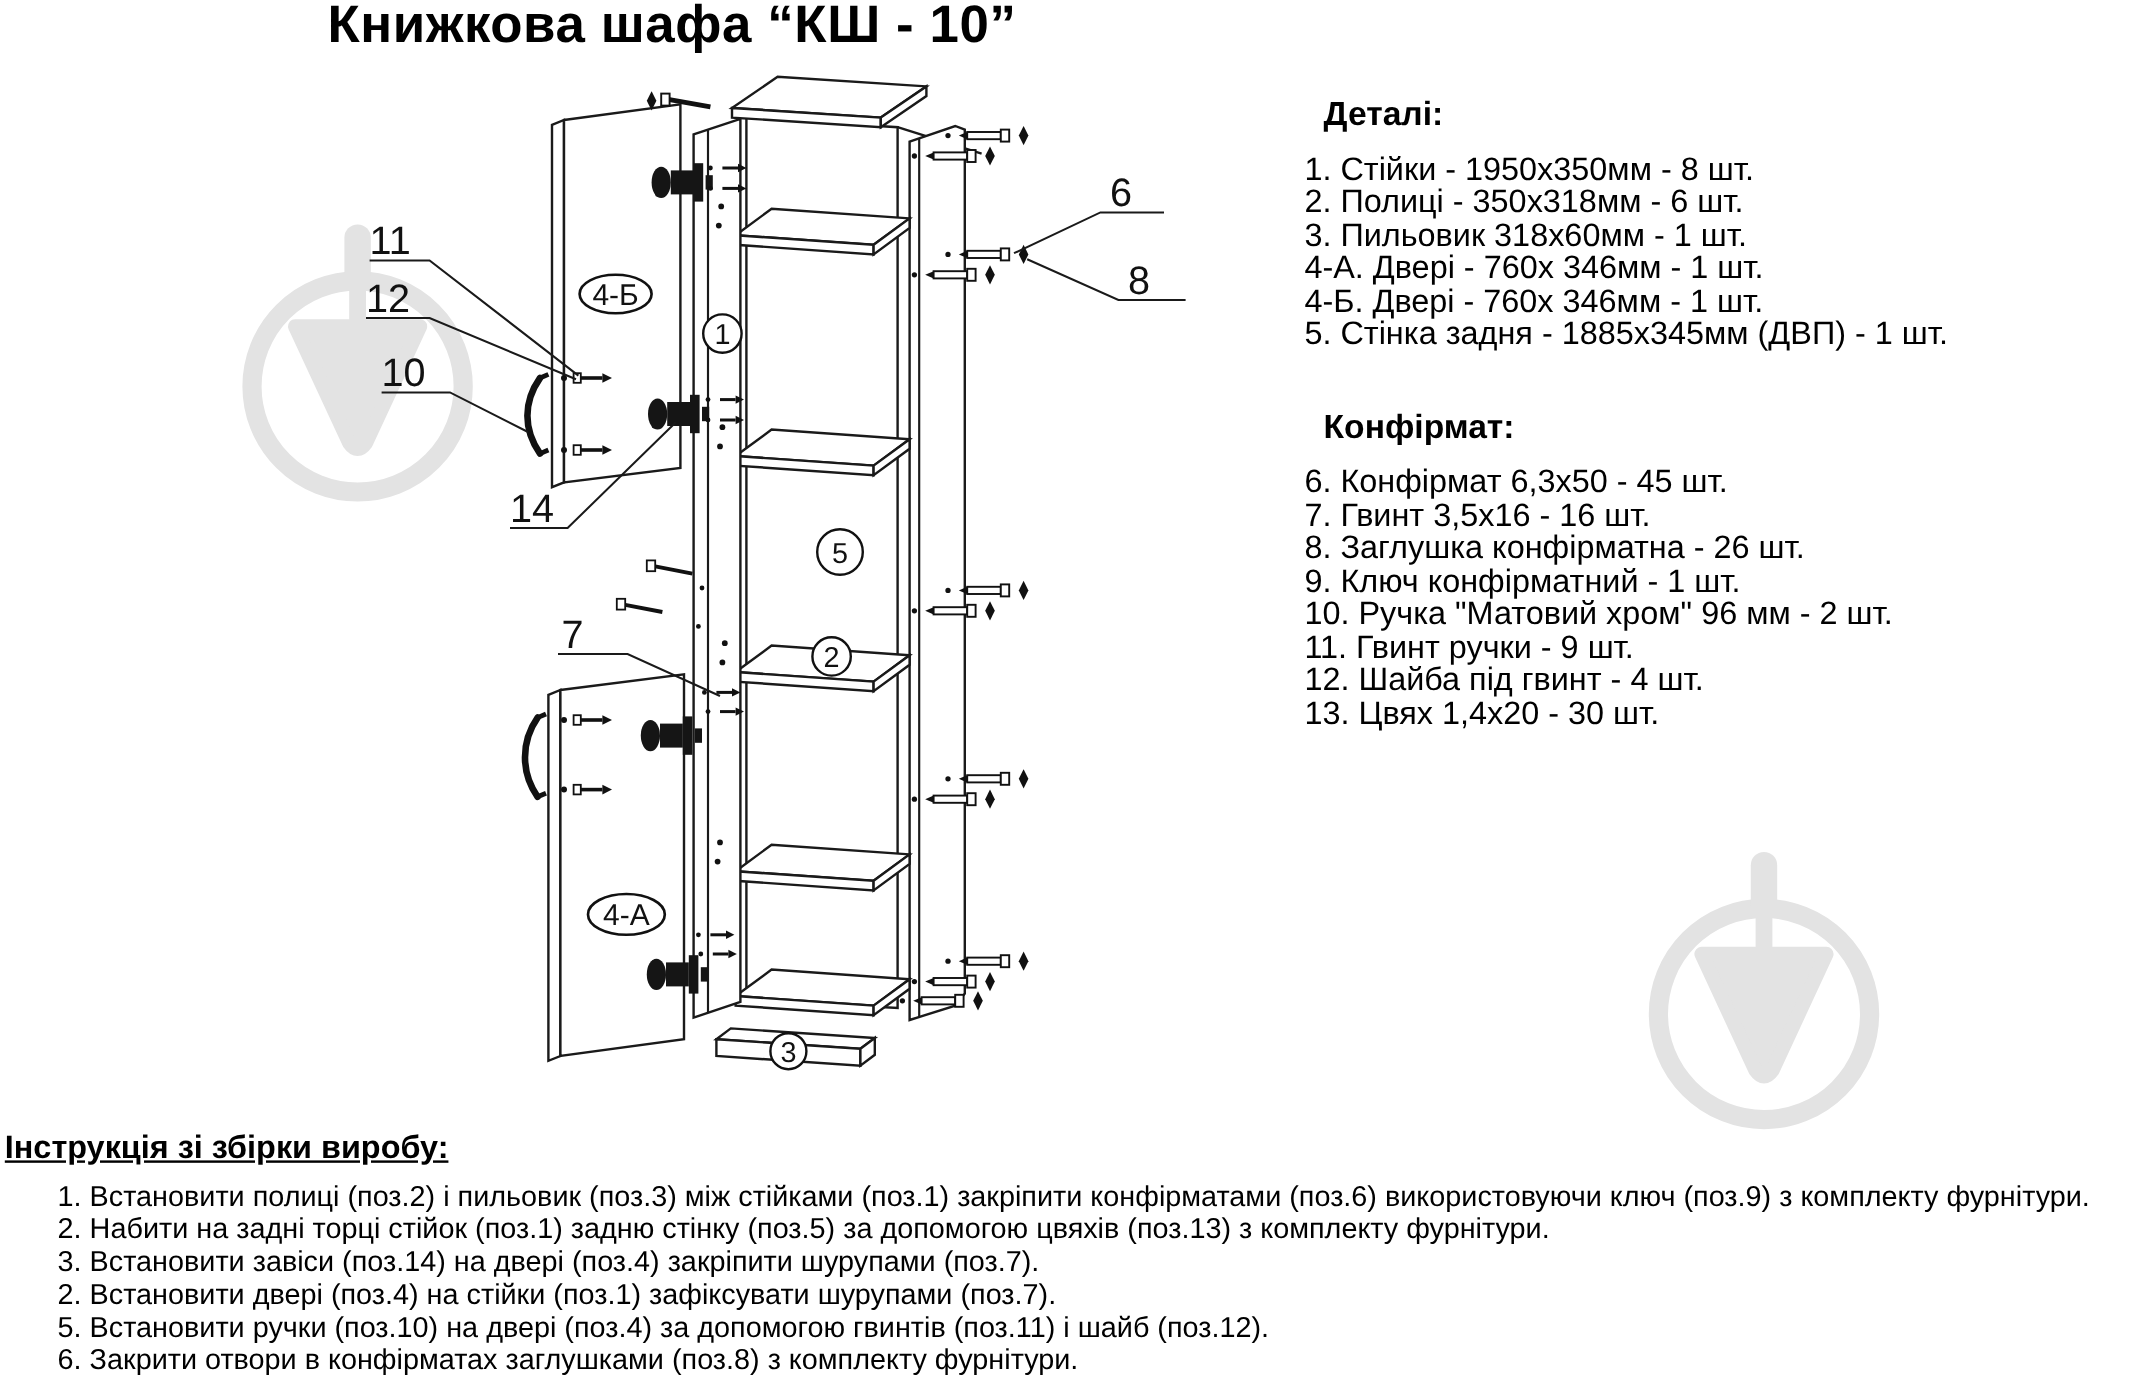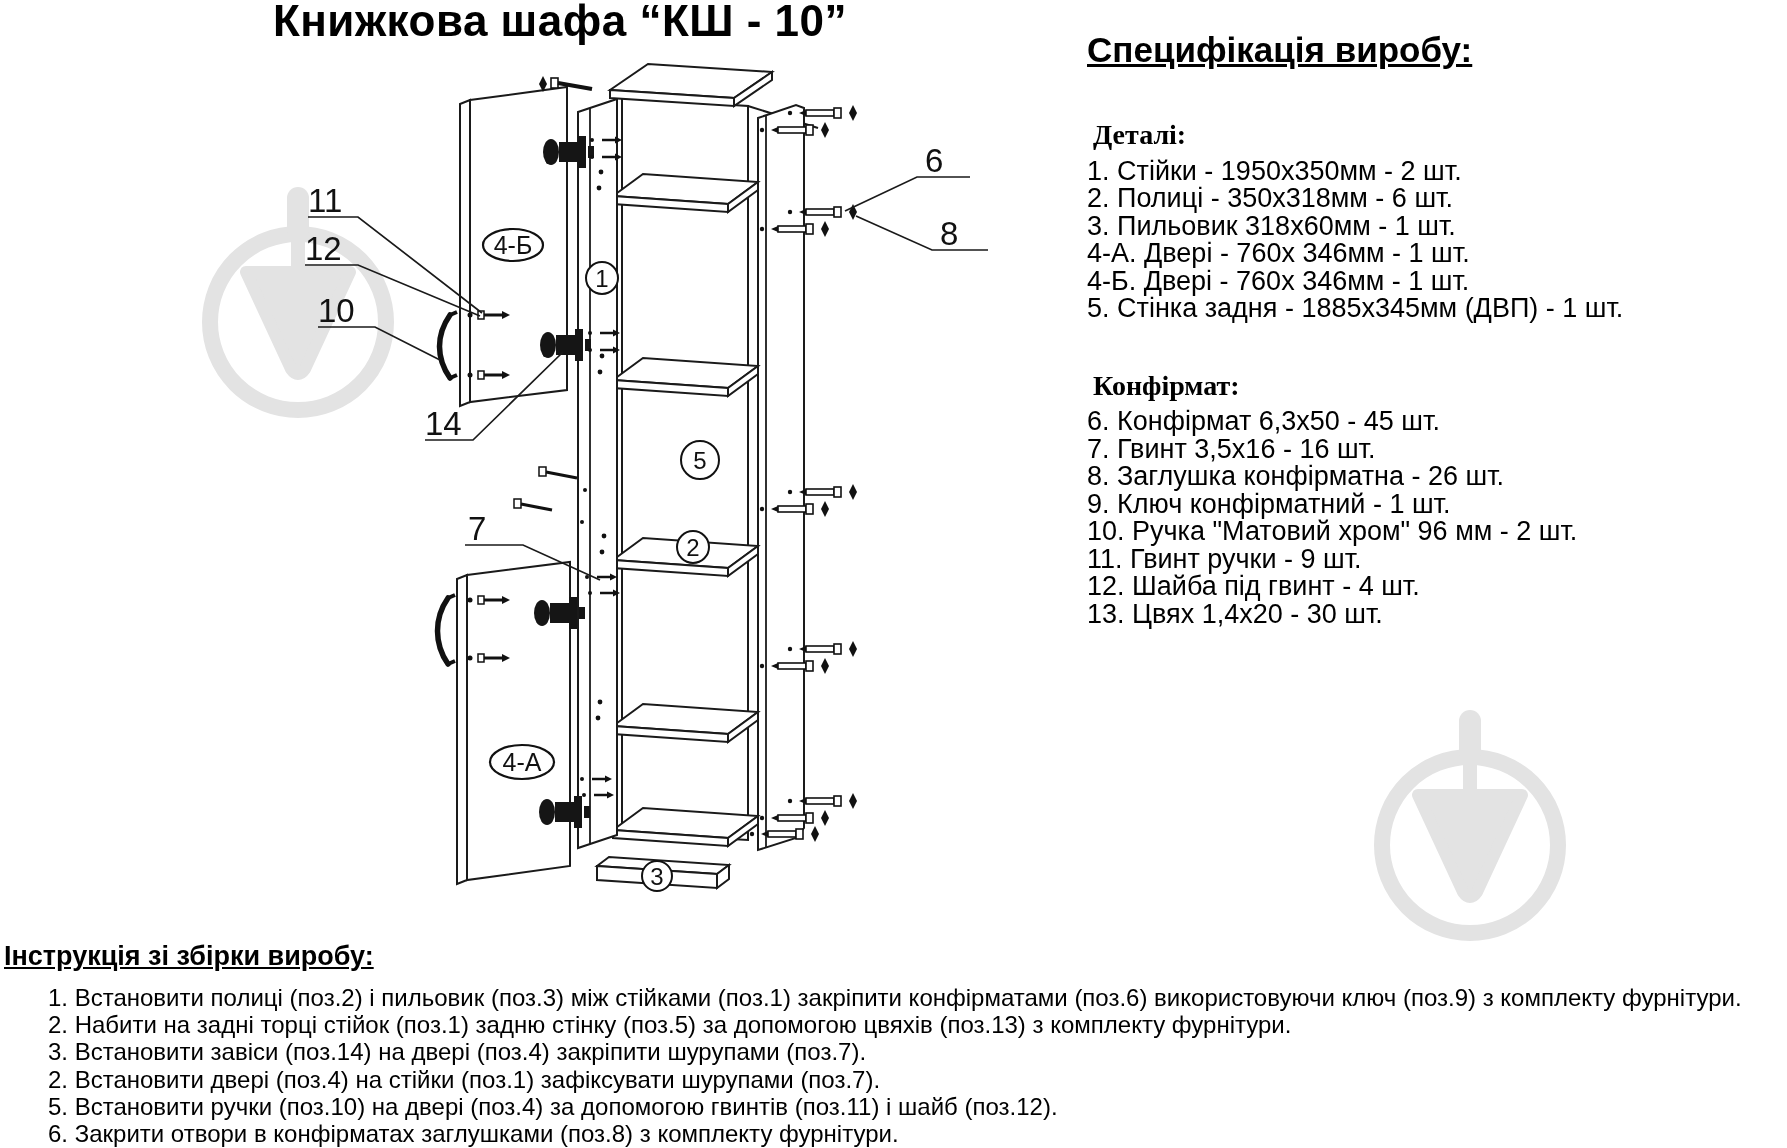--- a/index.html
+++ b/index.html
@@ -13,21 +13,21 @@
   .textlayer{z-index:2;}
   #page-title{
     left:240px;top:-4px;width:640px;text-align:center;
     font-size:44px;font-weight:bold;letter-spacing:0.5px;white-space:nowrap;
   }
   #spec{left:1087px;top:30px;width:696px;}
   .spec-heading{
     font-size:35px;font-weight:bold;text-decoration:underline;
     line-height:1.15;margin:0;
   }
-  .spec-subheading{font-size:28px;font-weight:bold;line-height:1.2;margin:6px;font-family:Liberation Serif, serif;}
+  .spec-subheading{font-size:28px;font-weight:bold;line-height:1.2;margin:16px;}
   .sub-details{margin-top:48px;}
   .sub-hardware{margin-top:46px;}
   .spec-list{margin:0;padding:0;list-style:none;font-size:27px;line-height:27.5px;}
   #instructions-heading{
     left:4px;top:941px;font-size:27px;font-weight:bold;text-decoration:underline;
     white-space:nowrap;
   }
   #instruction-steps{left:48px;top:984px;width:1739px;font-size:24px;line-height:27.2px;}
   .step{white-space:nowrap;}
   svg text{font-family:"Liberation Sans",sans-serif;fill:#111;}
@@ -268,24 +268,23 @@
     <circle cx="693" cy="547" r="16" fill="#fff" stroke="#111" stroke-width="2"></circle>
     <text class="circnum" x="693" y="556" text-anchor="middle">2</text>
     <circle cx="657" cy="876" r="15" fill="#fff" stroke="#111" stroke-width="2"></circle>
     <text class="circnum" x="657" y="885" text-anchor="middle">3</text>
   </g>
 </svg>
 
 <div id="page-title" class="layer textlayer">Книжкова шафа  “КШ - 10”</div>
 
 <div id="spec" class="layer textlayer">
-  <div class="spec-heading">Специфікація виробу:</div>
   <div class="spec-subheading sub-details">Деталі:</div>
   <ul class="spec-list">
-    <li>1. Стійки - 1950х350мм - 2 шт.</li>
+    <li>1. Стійки - 1950х350мм - 8 шт.</li>
     <li>2. Полиці - 350х318мм - 6 шт.</li>
     <li>3. Пильовик 318х60мм - 1 шт.</li>
     <li>4-А. Двері - 760х 346мм - 1 шт.</li>
     <li>4-Б. Двері - 760х 346мм - 1 шт.</li>
     <li>5. Стінка задня - 1885х345мм (ДВП) - 1 шт.</li>
   </ul>
   <div class="spec-subheading sub-hardware">Конфірмат:</div>
   <ul class="spec-list">
     <li>6. Конфірмат 6,3х50 - 45 шт.</li>
     <li>7. Гвинт 3,5х16 - 16 шт.</li>

